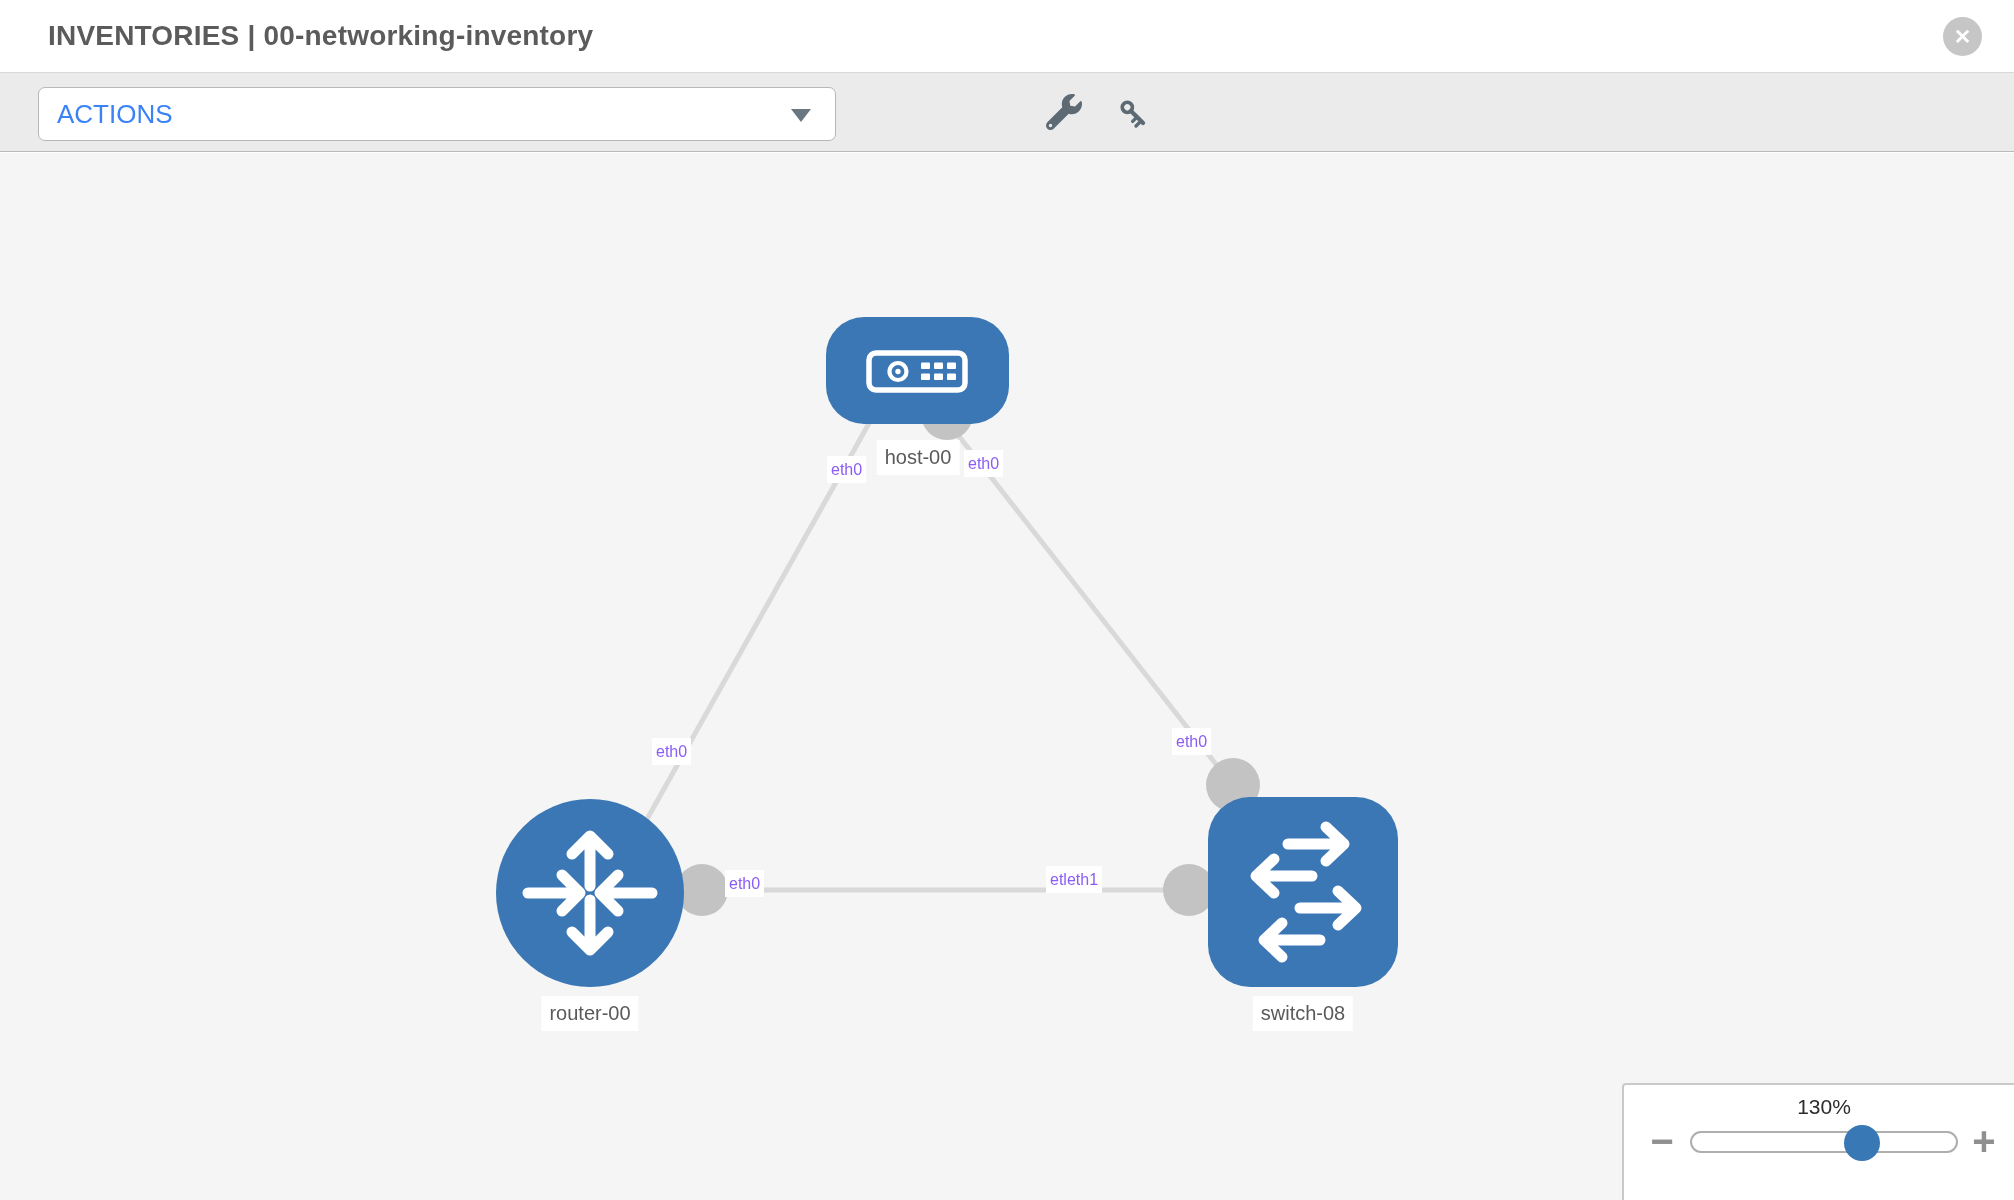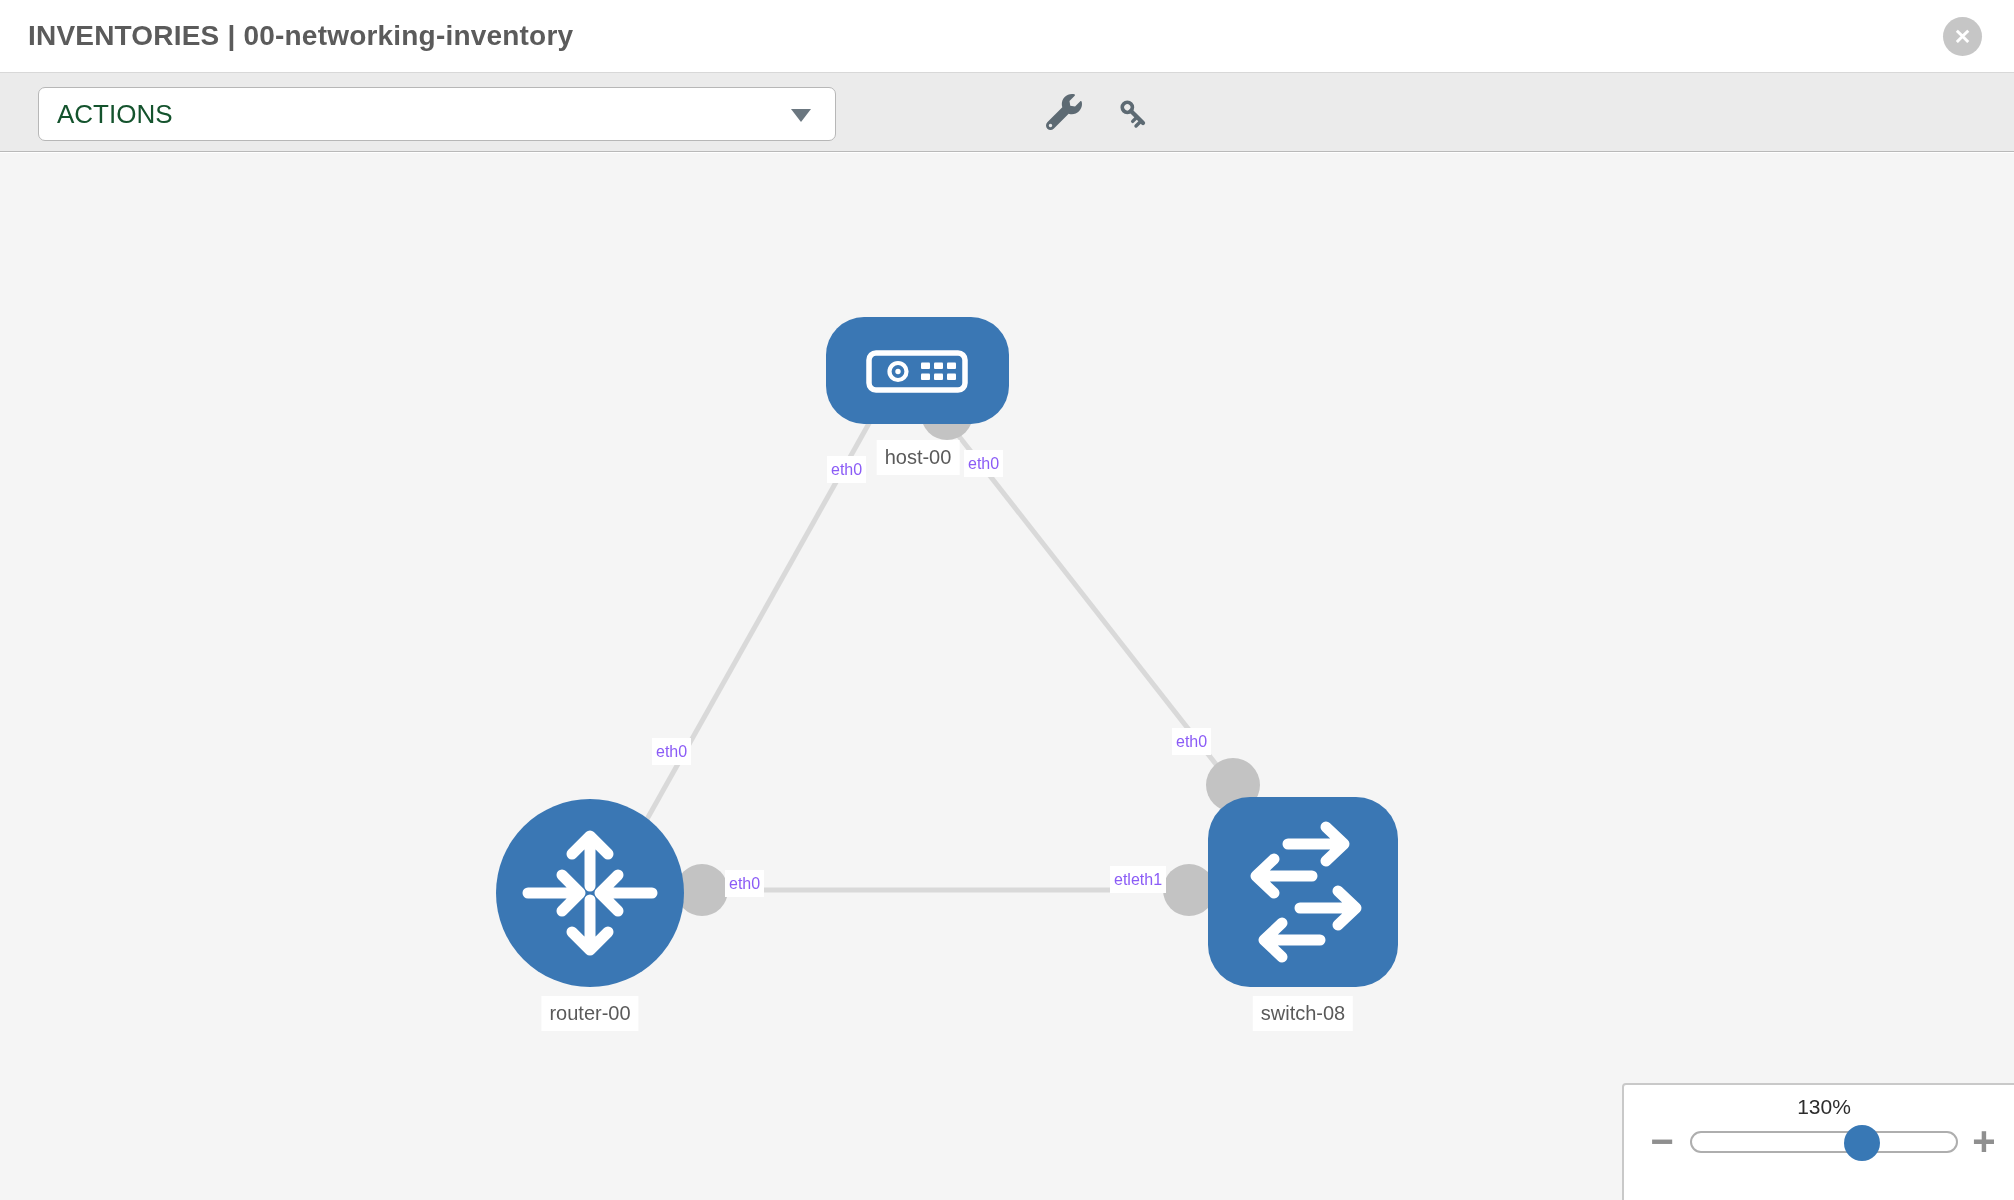--- a/index.html
+++ b/index.html
@@ -3,31 +3,31 @@
 <meta charset="utf-8">
 <style>
   html,body{margin:0;padding:0;}
   body{
     width:2014px;height:1200px;position:relative;overflow:hidden;
     background:#ffffff;font-family:"Liberation Sans",sans-serif;
     -webkit-font-smoothing:antialiased;
   }
   
   .header{position:absolute;left:0;top:0;width:2014px;height:72px;background:#fff;border-bottom:1px solid #d8d8d8;}
-  .page-title{position:absolute;left:28px;top:0;line-height:72px;font-size:28px;font-weight:700;color:#5b5b5b;letter-spacing:.2px;}
+  .page-title{position:absolute;left:48px;top:0;line-height:72px;font-size:28px;font-weight:700;color:#5b5b5b;letter-spacing:.2px;}
   .close-btn{position:absolute;left:1943px;top:17px;width:39px;height:39px;border-radius:50%;
     background:#c6c6c6;color:#fff;display:flex;align-items:center;justify-content:center;
     font-size:21px;font-weight:700;cursor:pointer;border:none;padding:0;}
   
   .toolbar{position:absolute;left:0;top:73px;width:2014px;height:79px;background:#ebebeb;border-bottom:1px solid #b9b9b9;box-sizing:border-box;}
   .select-box{position:absolute;top:14px;height:54px;background:#fff;border:1px solid #b7b7b7;border-radius:7px;
     box-sizing:border-box;display:flex;align-items:center;cursor:pointer;}
   .select-box.actions{left:38px;width:798px;}
   .select-box.search{left:1182px;width:798px;}
-  .select-label{padding-left:18px;font-size:26px;color:#14532d;}
+  .select-label{padding-left:18px;font-size:26px;color:#3b82f6;}
   .caret{position:absolute;right:24px;top:50%;margin-top:-5px;width:0;height:0;
     border-left:10px solid transparent;border-right:10px solid transparent;border-top:13px solid #6b7780;}
   .search-input{flex:1;height:100%;border:none;outline:none;background:transparent;
     font-family:"Liberation Sans",sans-serif;font-size:26px;color:#555;padding:0 60px 0 18px;}
   .search-input::placeholder{color:#9b9b9b;opacity:1;}
   .icon-btn{position:absolute;background:none;border:none;padding:0;cursor:pointer;width:44px;height:44px;
     display:flex;align-items:center;justify-content:center;}
   .icon-btn.wrench{left:1042px;top:18px;}
   .icon-btn.key{left:1112px;top:20px;}
   
@@ -136,21 +136,21 @@
 
   <div class="node-label" style="left:918px;top:287px;">host-00</div>
   <div class="node-label" style="left:590px;top:843px;">router-00</div>
   <div class="node-label" style="left:1303px;top:843px;">switch-08</div>
 
   <div class="iface-label" style="left:827px;top:303px;">eth0</div>
   <div class="iface-label" style="left:964px;top:297px;">eth0</div>
   <div class="iface-label" style="left:652px;top:585px;">eth0</div>
   <div class="iface-label" style="left:1172px;top:575px;">eth0</div>
   <div class="iface-label" style="left:725px;top:717px;">eth0</div>
-  <div class="iface-label" style="left:1110px;top:713px;">etleth1</div>
+  <div class="iface-label" style="left:1046px;top:713px;">etleth1</div>
 </div>
 
 <div class="zoom-panel">
   <div class="zoom-level">130%</div>
   <button class="zoom-btn minus">
     <span>−</span>
   </button>
   <div class="zoom-track"></div>
   <div class="zoom-knob"></div>
   <button class="zoom-btn plus">

